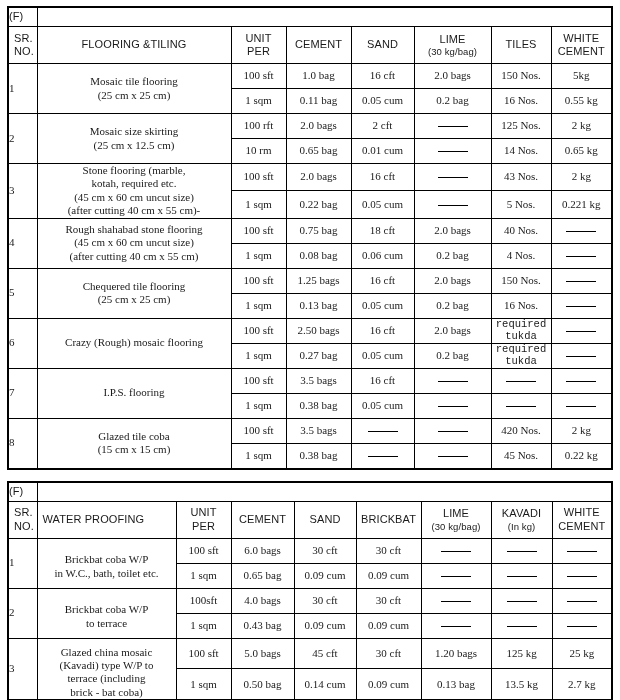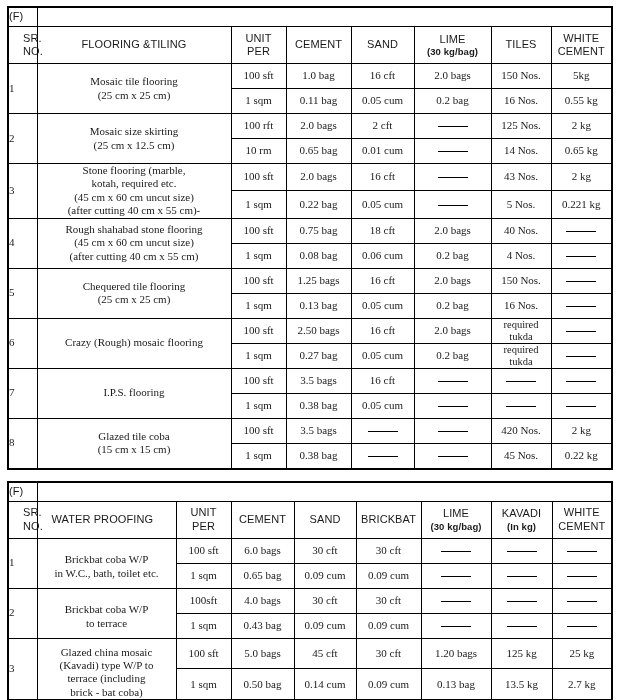--- a/index.html
+++ b/index.html
@@ -61,28 +61,28 @@
     font-family: "Liberation Sans", "DejaVu Sans", sans-serif;
     font-weight: bold;
     font-size: 10.5px;
     text-align: center;
     height: 36px;
     letter-spacing: 0.1px;
     line-height: 1.25;
   }
   .hdr td.left {
     text-align: left;
-    padding-left: 14px;
+    padding-left: 5px;
   }
   .hdr td.desc {
   }
   .hdr .sub {
     font-size: 9.5px;
     display: block;
-    font-weight: bold;
+    font-weight: normal;
   }
 
   
   td.sr {
     text-align: left;
     padding-left: 5px;
     vertical-align: top;
     padding-top: 3px;
     font-size: 11px;
   }
@@ -111,21 +111,21 @@
     font-size: 10.5px;
   }
   .dash {
     display: inline-block;
     width: 30px;
     height: 0;
     border-top: 1.6px solid #000;
     vertical-align: middle;
   }
   .desc-line { display: block; white-space: nowrap; }
-  .val-line { display: block; }
+  .val-line { display: block; font-family: Liberation Mono, monospace; }
 </style>
 </head>
 <body>
 
 <div class="page">
 
   <table class="sheet">
     <colgroup>
       <col style="width:29px">
         <col style="width:194px">

